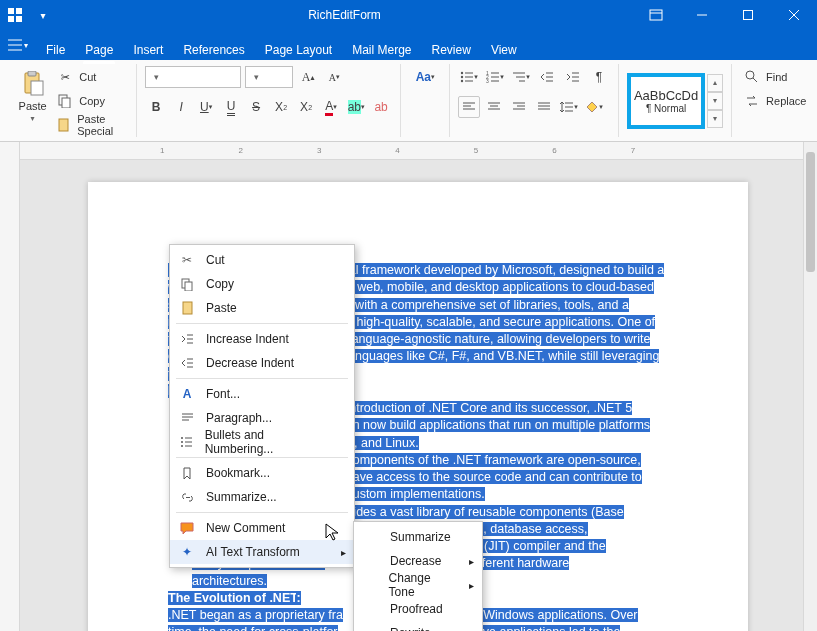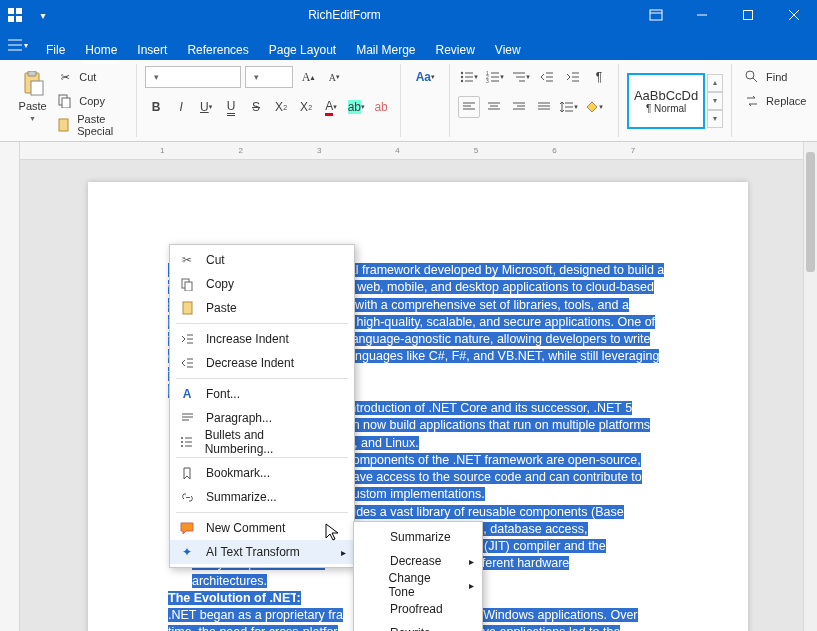--- a/index.html
+++ b/index.html
@@ -27,21 +27,21 @@
 .smitem { display:flex; align-items:center; gap:6px; height:22px; padding:0 4px; color:#333; font-size:11px; cursor:pointer; }
 .smitem .ic { width:16px; height:16px; display:flex; align-items:center; justify-content:center; }
 
 .fontrow { display:flex; gap:4px; align-items:center; }
 .combo { height:22px; border:1px solid #c0c0c0; background:white; display:flex; align-items:center; padding:0 4px; font-size:11px; color:#555; }
 .combo .arr { margin-left:4px; font-size:9px; color:#666; }
 .iconbtn { width:22px; height:22px; display:flex; align-items:center; justify-content:center; border-radius:2px; cursor:pointer; color:#444; }
 .iconbtn.box { border:1px solid #c8c8c8; }
 .row2 { display:flex; gap:3px; align-items:center; margin-top:6px; }
 
-.stylebox { width:78px; height:56px; border:2px solid #0ea5e9; display:flex; flex-direction:column; align-items:center; justify-content:center; font-size:11px; color:#333; background:white; }
+.stylebox { width:78px; height:56px; border:4px solid #0ea5e9; display:flex; flex-direction:column; align-items:center; justify-content:center; font-size:11px; color:#333; background:white; }
 .stylebox .preview { font-size:13px; }
 .stylebox .name { font-size:10px; }
 .stylearrows { display:flex; flex-direction:column; width:16px; margin-left:2px;}
 .stylearrows div { height:18px; border:1px solid #d0d0d0; display:flex; align-items:center; justify-content:center; font-size:8px; color:#666; cursor:pointer; }
 
 .workspace { position:relative; height: calc(631px - 30px - 30px - 82px); background:#e6e6e6; display:flex; }
 .vruler { width:20px; background:#f5f5f5; border-right:1px solid #d8d8d8; }
 .docarea { flex:1; overflow:hidden; position:relative; }
 .hruler { height:18px; background:#f5f5f5; border-bottom:1px solid #d8d8d8; display:flex; align-items:center; font-size:8px; color:#888; padding-left:140px; gap:74px; }
 .page { position:absolute; left:68px; top:40px; width:660px; height:860px; background:white; box-shadow:0 0 6px rgba(0,0,0,.2); padding:80px 60px 40px 80px; font-size:12.5px; line-height:1.38; color:#111; font-family: Arial, sans-serif; }
@@ -106,21 +106,21 @@
 <div class="menubar">
   <div class="hamb">
       <svg width="14" height="12">
         <line x1="0" y1="1" x2="14" y2="1" stroke="white"></line>
         <line x1="0" y1="6" x2="14" y2="6" stroke="white"></line>
         <line x1="0" y1="11" x2="14" y2="11" stroke="white"></line>
       </svg>
       <span style="font-size:8px;margin-left:2px">▾</span>
     </div>
   <div class="tab">File</div>
-  <div class="tab active">Home</div>
+  <div class="tab active">Page</div>
   <div class="tab">Insert</div>
   <div class="tab">References</div>
   <div class="tab">Page Layout</div>
   <div class="tab">Mail Merge</div>
   <div class="tab">Review</div>
   <div class="tab">View</div>
 </div>
 
 <div class="ribbon">
   <div class="group">

